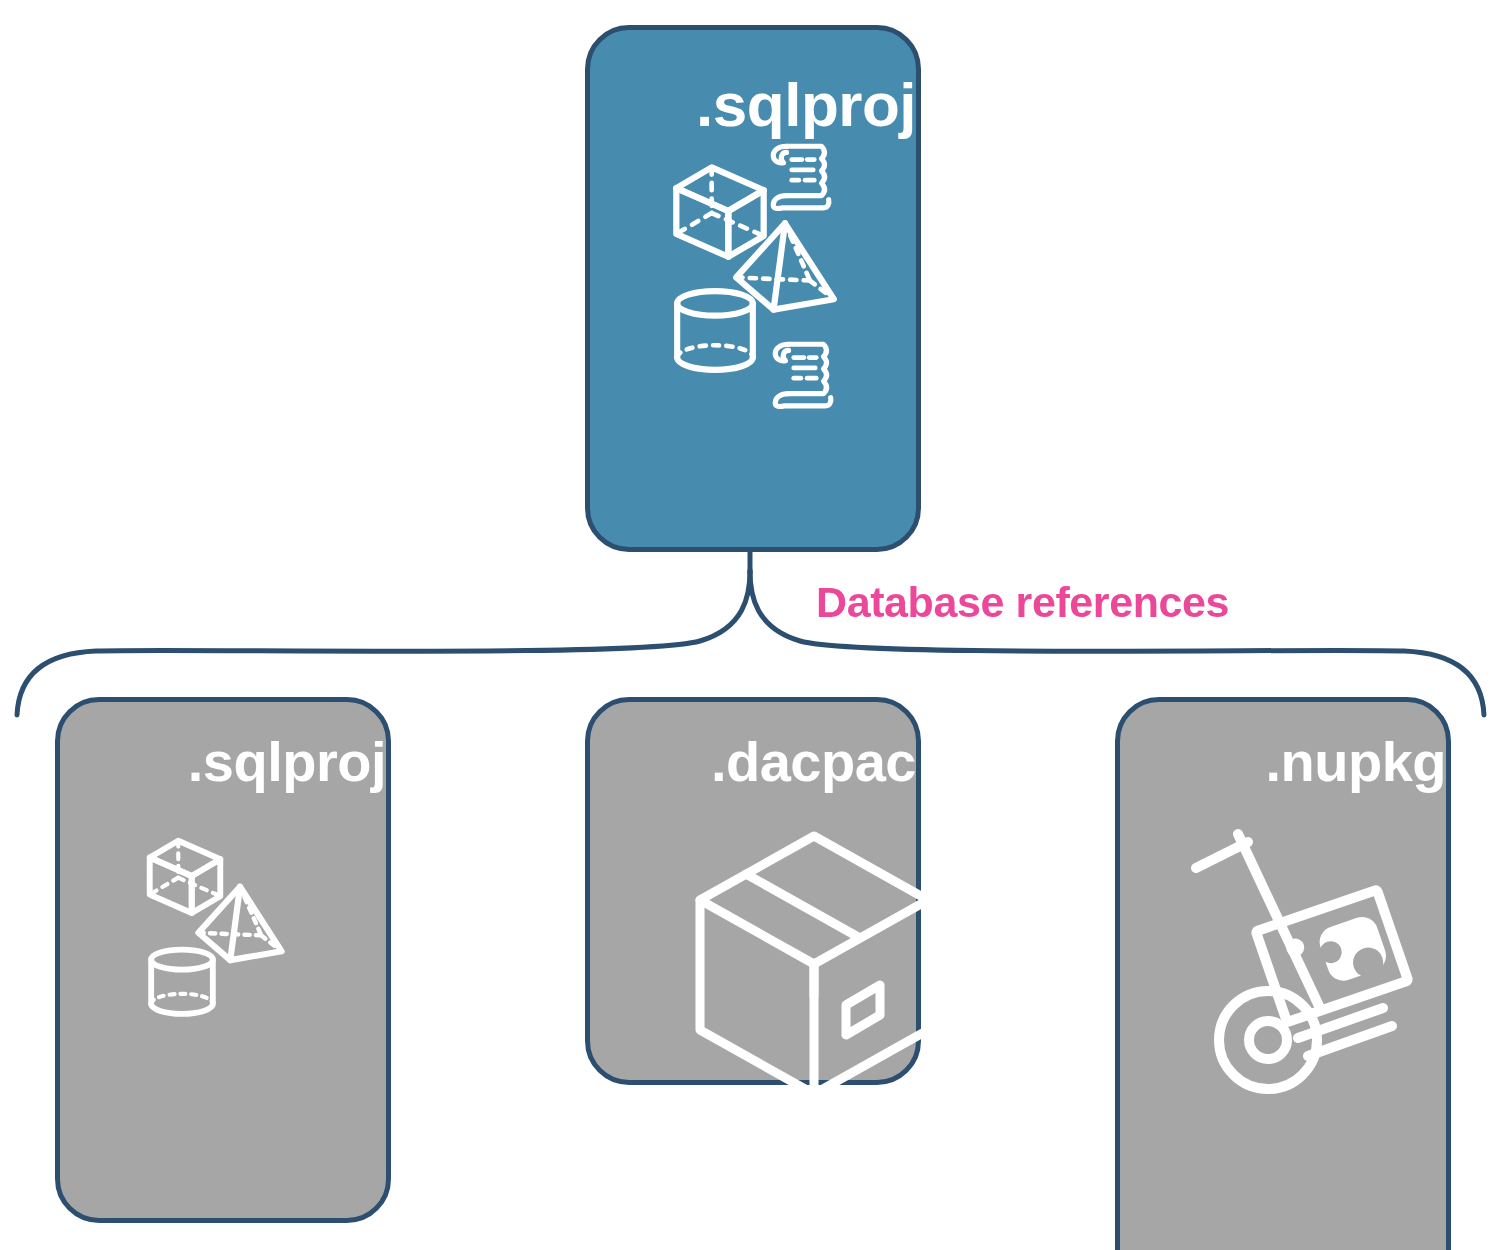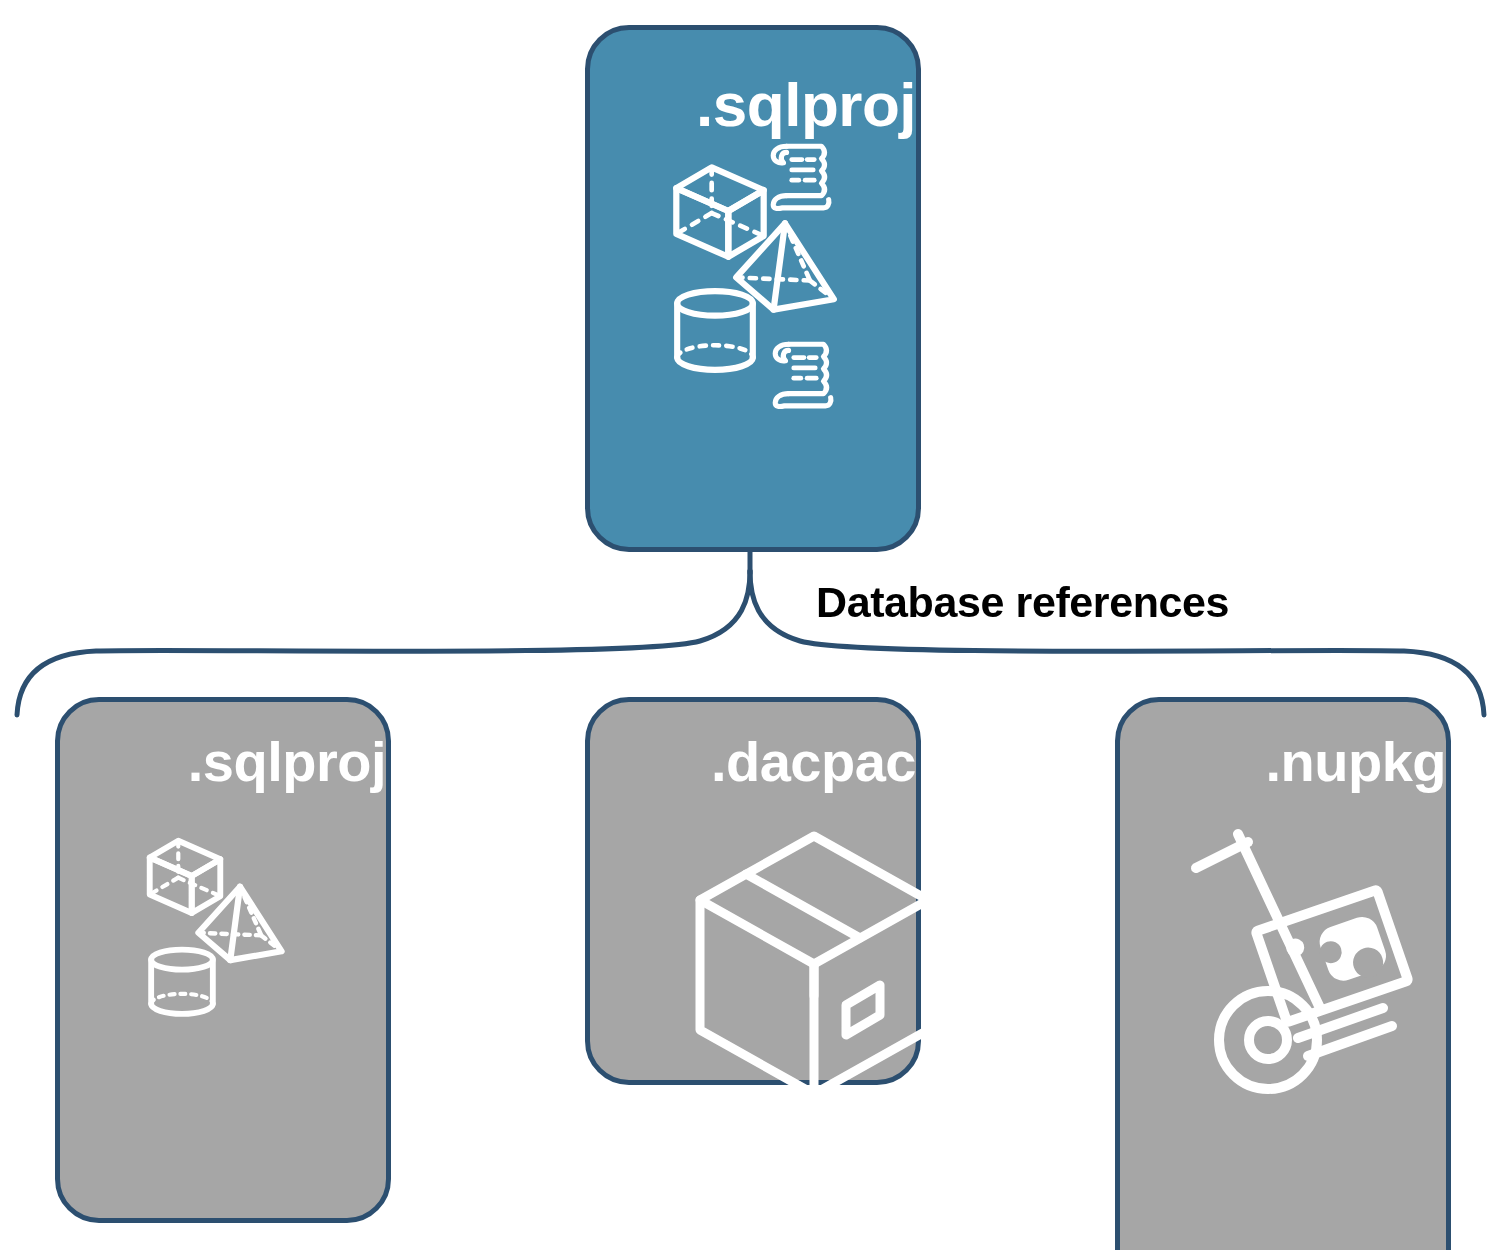--- a/index.html
+++ b/index.html
@@ -44,21 +44,21 @@
 
   .icon-area {
     position: relative;
     width: 100%;
     flex: 1;
   }
   .icon-area svg { position: absolute; }
 
   .brace-label {
     position: absolute;
-    color: #000000;
+    color: #ec4899;
     font-weight: bold;
     font-size: 43px;
     letter-spacing: -0.4px;
     white-space: nowrap;
     user-select: none;
   }
   #connector { position: absolute; left: 0; top: 0; }
 </style>
 </head>
 <body>

